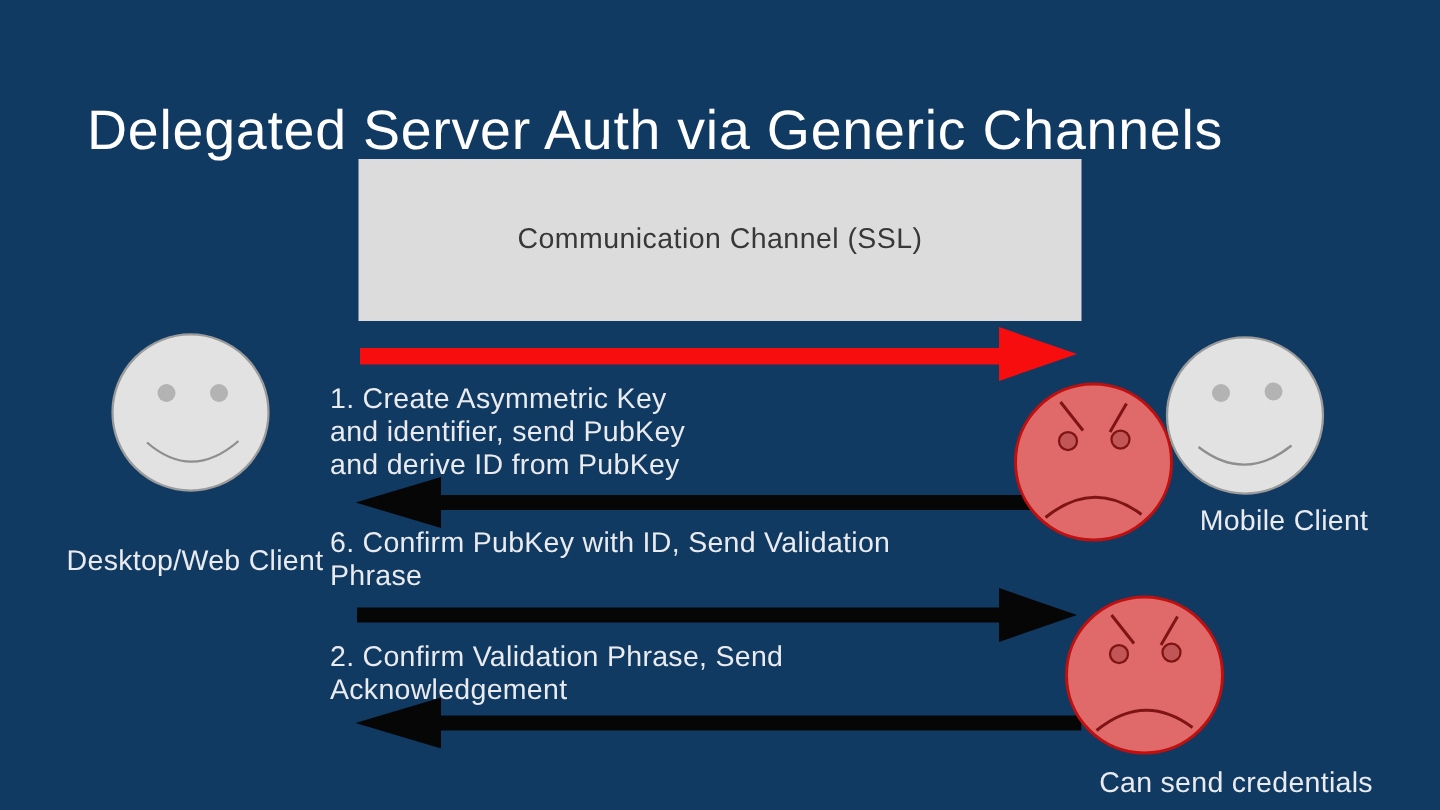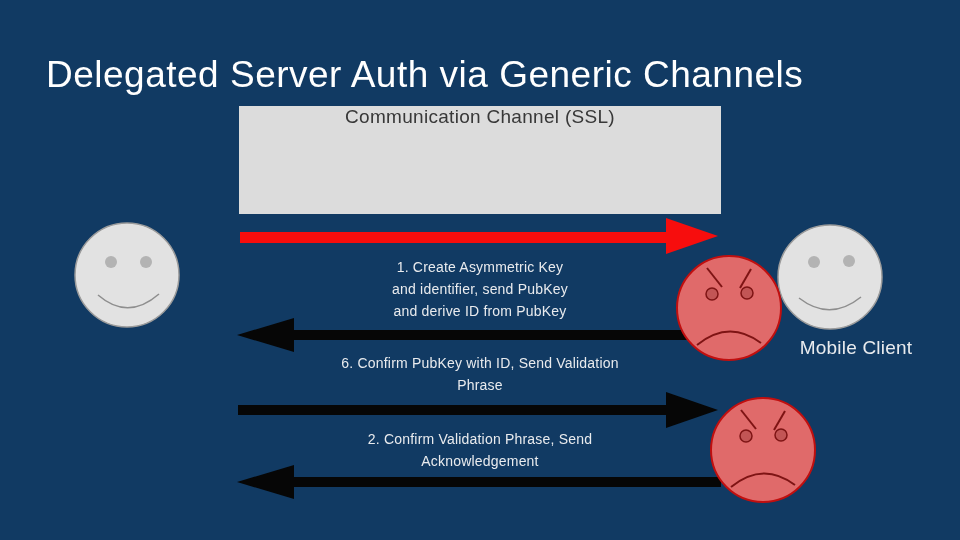--- a/index.html
+++ b/index.html
@@ -19,36 +19,36 @@
     --face-angry-eye:#C25555;
     --face-angry-feature:#7E1414;
   }
   html,body{margin:0;padding:0;background:#000;}
   .slide{
     position:relative;width:960px;height:540px;overflow:hidden;
     background:var(--background);
     font-family:"Liberation Sans", sans-serif;
   }
   .slide-title{
-    position:absolute;left:42px;top:50px;margin:4px;
+    position:absolute;left:42px;top:50px;margin:16px;
     font-size:37px;font-weight:400;letter-spacing:.5px;
     color:var(--title-text);white-space:nowrap;
   }
   .channel-box{
     position:absolute;left:239px;top:106px;width:482px;height:108px;
     background:var(--channel-box-bg);
-    display:flex;align-items:flex-start;justify-content:center;
+    display:flex;align-items:center;justify-content:center;
   }
   .channel-box span{
     color:var(--channel-box-text);font-size:19px;letter-spacing:.3px;
   }
   .arrow{position:absolute;display:block;}
   .step-text{
-    position:absolute;left:220px;width:520px;text-align:center;
-    color:var(--body-text);font-size:14px;line-height:22px;
+    position:absolute;left:220px;width:520px;text-align:left;
+    color:var(--body-text);font-size:19px;line-height:22px;
     white-space:pre-line;letter-spacing:.2px;
   }
   .face{position:absolute;width:110px;height:110px;}
   .actor-label{
     position:absolute;width:260px;text-align:center;
     color:var(--body-text);font-size:19px;letter-spacing:.2px;white-space:nowrap;
   }
 </style>
 </head>
 <body>
@@ -87,20 +87,21 @@
     <rect x="50" y="12" width="434" height="10" style="fill:var(--arrow-black)"></rect>
     <polygon points="0,17 57,0 57,34" style="fill:var(--arrow-black)"></polygon>
   </svg>
 
   <svg class="face" style="left:72px;top:220px" viewBox="0 0 110 110">
     <circle cx="55" cy="55" r="52" style="fill:var(--face-happy-fill);stroke:var(--face-happy-stroke);stroke-width:1.5"></circle>
     <circle cx="39" cy="42" r="6" style="fill:var(--face-happy-feature)"></circle>
     <circle cx="74" cy="42" r="6" style="fill:var(--face-happy-feature)"></circle>
     <path d="M 26 75 Q 56 101 87 74" style="fill:none;stroke:var(--face-happy-mouth);stroke-width:1.5"></path>
   </svg>
+  <div class="actor-label" style="left:0px;top:364px">Desktop/Web Client</div>
 
   <svg class="face" style="left:775px;top:222px" viewBox="0 0 110 110">
     <circle cx="55" cy="55" r="52" style="fill:var(--face-happy-fill);stroke:var(--face-happy-stroke);stroke-width:1.5"></circle>
     <circle cx="39" cy="40" r="6" style="fill:var(--face-happy-feature)"></circle>
     <circle cx="74" cy="39" r="6" style="fill:var(--face-happy-feature)"></circle>
     <path d="M 24 76 Q 55 100 86 75" style="fill:none;stroke:var(--face-happy-mouth);stroke-width:1.5"></path>
   </svg>
   <div class="actor-label" style="left:726px;top:337px">Mobile Client</div>
 
   <svg class="face" style="left:674px;top:253px" viewBox="0 0 110 110">
@@ -113,14 +114,15 @@
   </svg>
 
   <svg class="face" style="left:708px;top:395px" viewBox="0 0 110 110">
     <circle cx="55" cy="55" r="52" style="fill:var(--face-angry-fill);stroke:var(--face-angry-stroke);stroke-width:2"></circle>
     <line x1="33" y1="15" x2="48" y2="34" style="stroke:var(--face-angry-feature);stroke-width:2"></line>
     <line x1="77" y1="16" x2="66" y2="35" style="stroke:var(--face-angry-feature);stroke-width:2"></line>
     <circle cx="38" cy="41" r="6" style="fill:var(--face-angry-eye);stroke:var(--face-angry-feature);stroke-width:1.5"></circle>
     <circle cx="73" cy="40" r="6" style="fill:var(--face-angry-eye);stroke:var(--face-angry-feature);stroke-width:1.5"></circle>
     <path d="M 23 92 Q 55 66 87 90" style="fill:none;stroke:var(--face-angry-feature);stroke-width:2"></path>
   </svg>
+  <div class="actor-label" style="left:694px;top:512px">Can send credentials</div>
 
 </div>
 
 </body></html>

